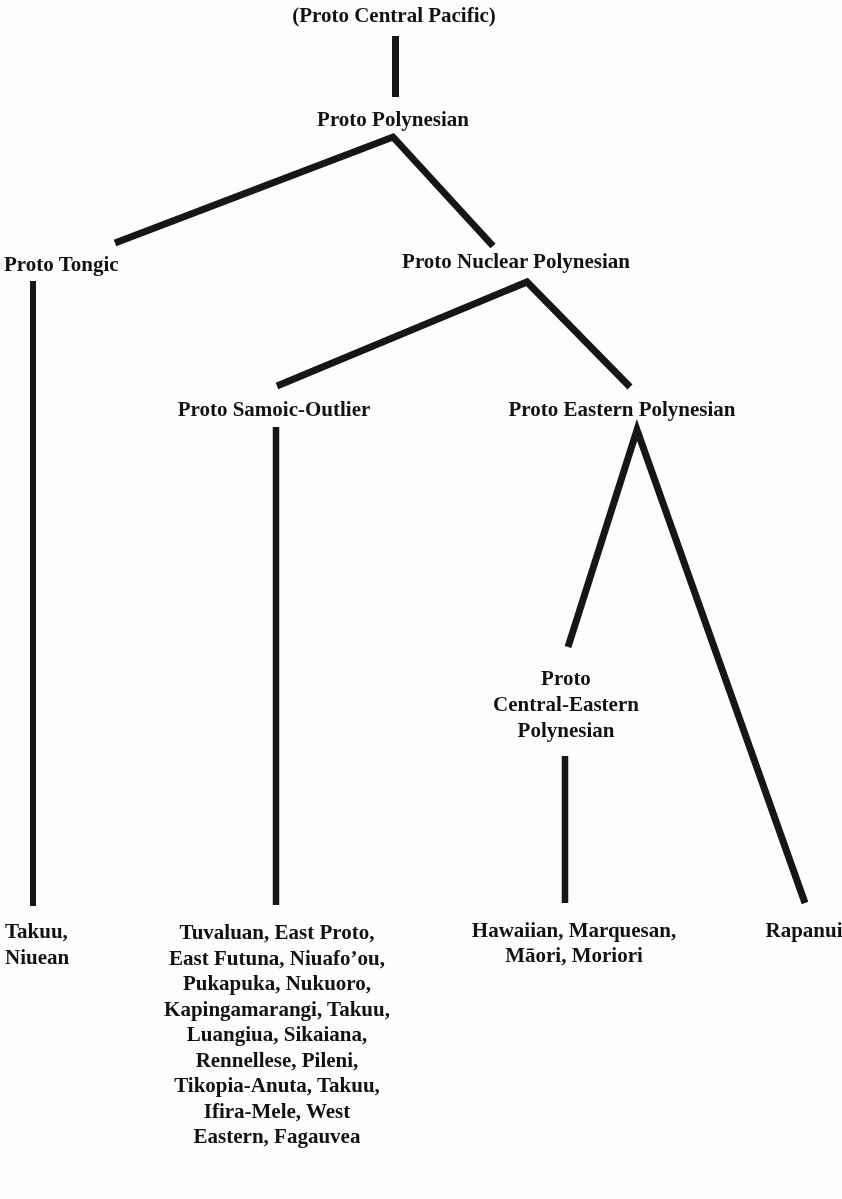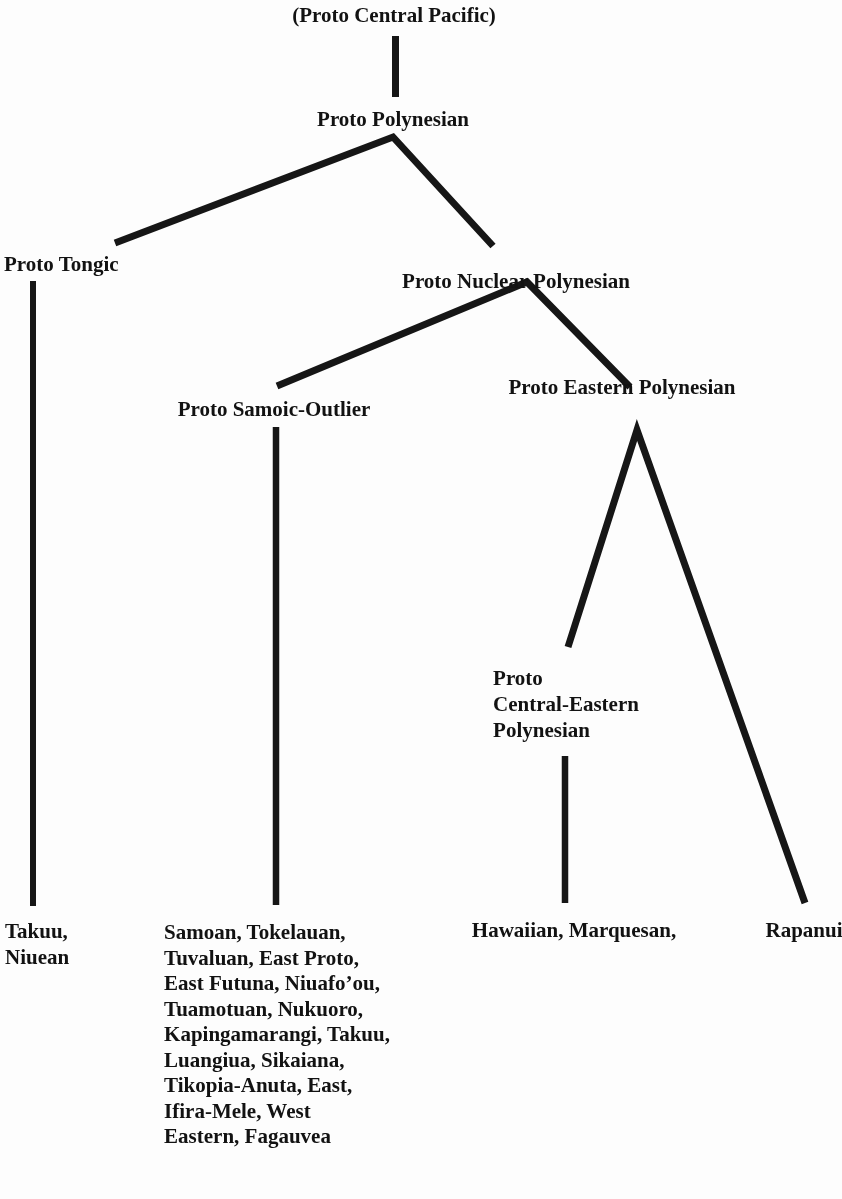--- a/index.html
+++ b/index.html
@@ -32,21 +32,21 @@
   }
   .node, .leaf {
     position: absolute;
     font-size: 21px;
     font-weight: 600;
     line-height: 26px;
     white-space: nowrap;
   }
   .center {
     transform: translateX(-50%);
-    text-align: left;
+    text-align: center;
   }
   .leaf-samoic .tline { line-height: 25.5px; }
   .leaf-ce .tline     { line-height: 25px; margin-left: 8px; }
 </style>
 </head>
 <body>
 
 <div class="canvas">
 
   <svg class="edges" width="842" height="1199" viewBox="0 0 842 1199" aria-hidden="true">
@@ -58,50 +58,51 @@
     <polyline points="568,647 637,430 805,903" stroke-width="7"></polyline>
     <line x1="565" y1="756" x2="565" y2="903" stroke-width="6.5"></line>
   </svg>
 
   <div class="node center" style="left:394px; top:2px">(Proto Central Pacific)</div>
 
   <div class="node center" style="left:393px; top:106px">Proto Polynesian</div>
 
   <div class="node" style="left:4px; top:251px">Proto Tongic</div>
 
-  <div class="node center" style="left:516px; top:268px">Proto Nuclear Polynesian</div>
+  <div class="node center" style="left:516px; top:248px">Proto Nuclear Polynesian</div>
 
   <div class="node center" style="left:274px; top:396px">Proto Samoic-Outlier</div>
 
-  <div class="node center" style="left:622px; top:374px">Proto Eastern Polynesian</div>
+  <div class="node center" style="left:622px; top:396px">Proto Eastern Polynesian</div>
 
   <div class="node center" style="left:566px; top:665px">
       <div class="tline">Proto</div>
       <div class="tline">Central-Eastern</div>
       <div class="tline">Polynesian</div>
     </div>
 
   <div class="leaf" style="left:5px; top:918px">
       <div class="tline">Takuu,</div>
       <div class="tline">Niuean</div>
     </div>
 
   <div class="leaf center leaf-samoic" style="left:277px; top:920px">
-      <div class="tline">Samoan, Tokelauan,</div>
       <div class="tline">Tuvaluan, East Proto,</div>
       <div class="tline">East Futuna, Niuafo’ou,</div>
-      <div class="tline">Tuamotuan, Nukuoro,</div>
+      <div class="tline">Pukapuka, Nukuoro,</div>
       <div class="tline">Kapingamarangi, Takuu,</div>
       <div class="tline">Luangiua, Sikaiana,</div>
-      <div class="tline">Tikopia-Anuta, East,</div>
+      <div class="tline">Rennellese, Pileni,</div>
+      <div class="tline">Tikopia-Anuta, Takuu,</div>
       <div class="tline">Ifira-Mele, West</div>
       <div class="tline">Eastern, Fagauvea</div>
     </div>
 
   <div class="leaf center leaf-ce" style="left:570px; top:918px">
       <div class="tline">Hawaiian, Marquesan,</div>
+      <div class="tline">Māori, Moriori</div>
     </div>
 
   <div class="leaf center" style="left:804px; top:917px">
       <div class="tline">Rapanui</div>
     </div>
 
 </div>
 
 </body></html>

